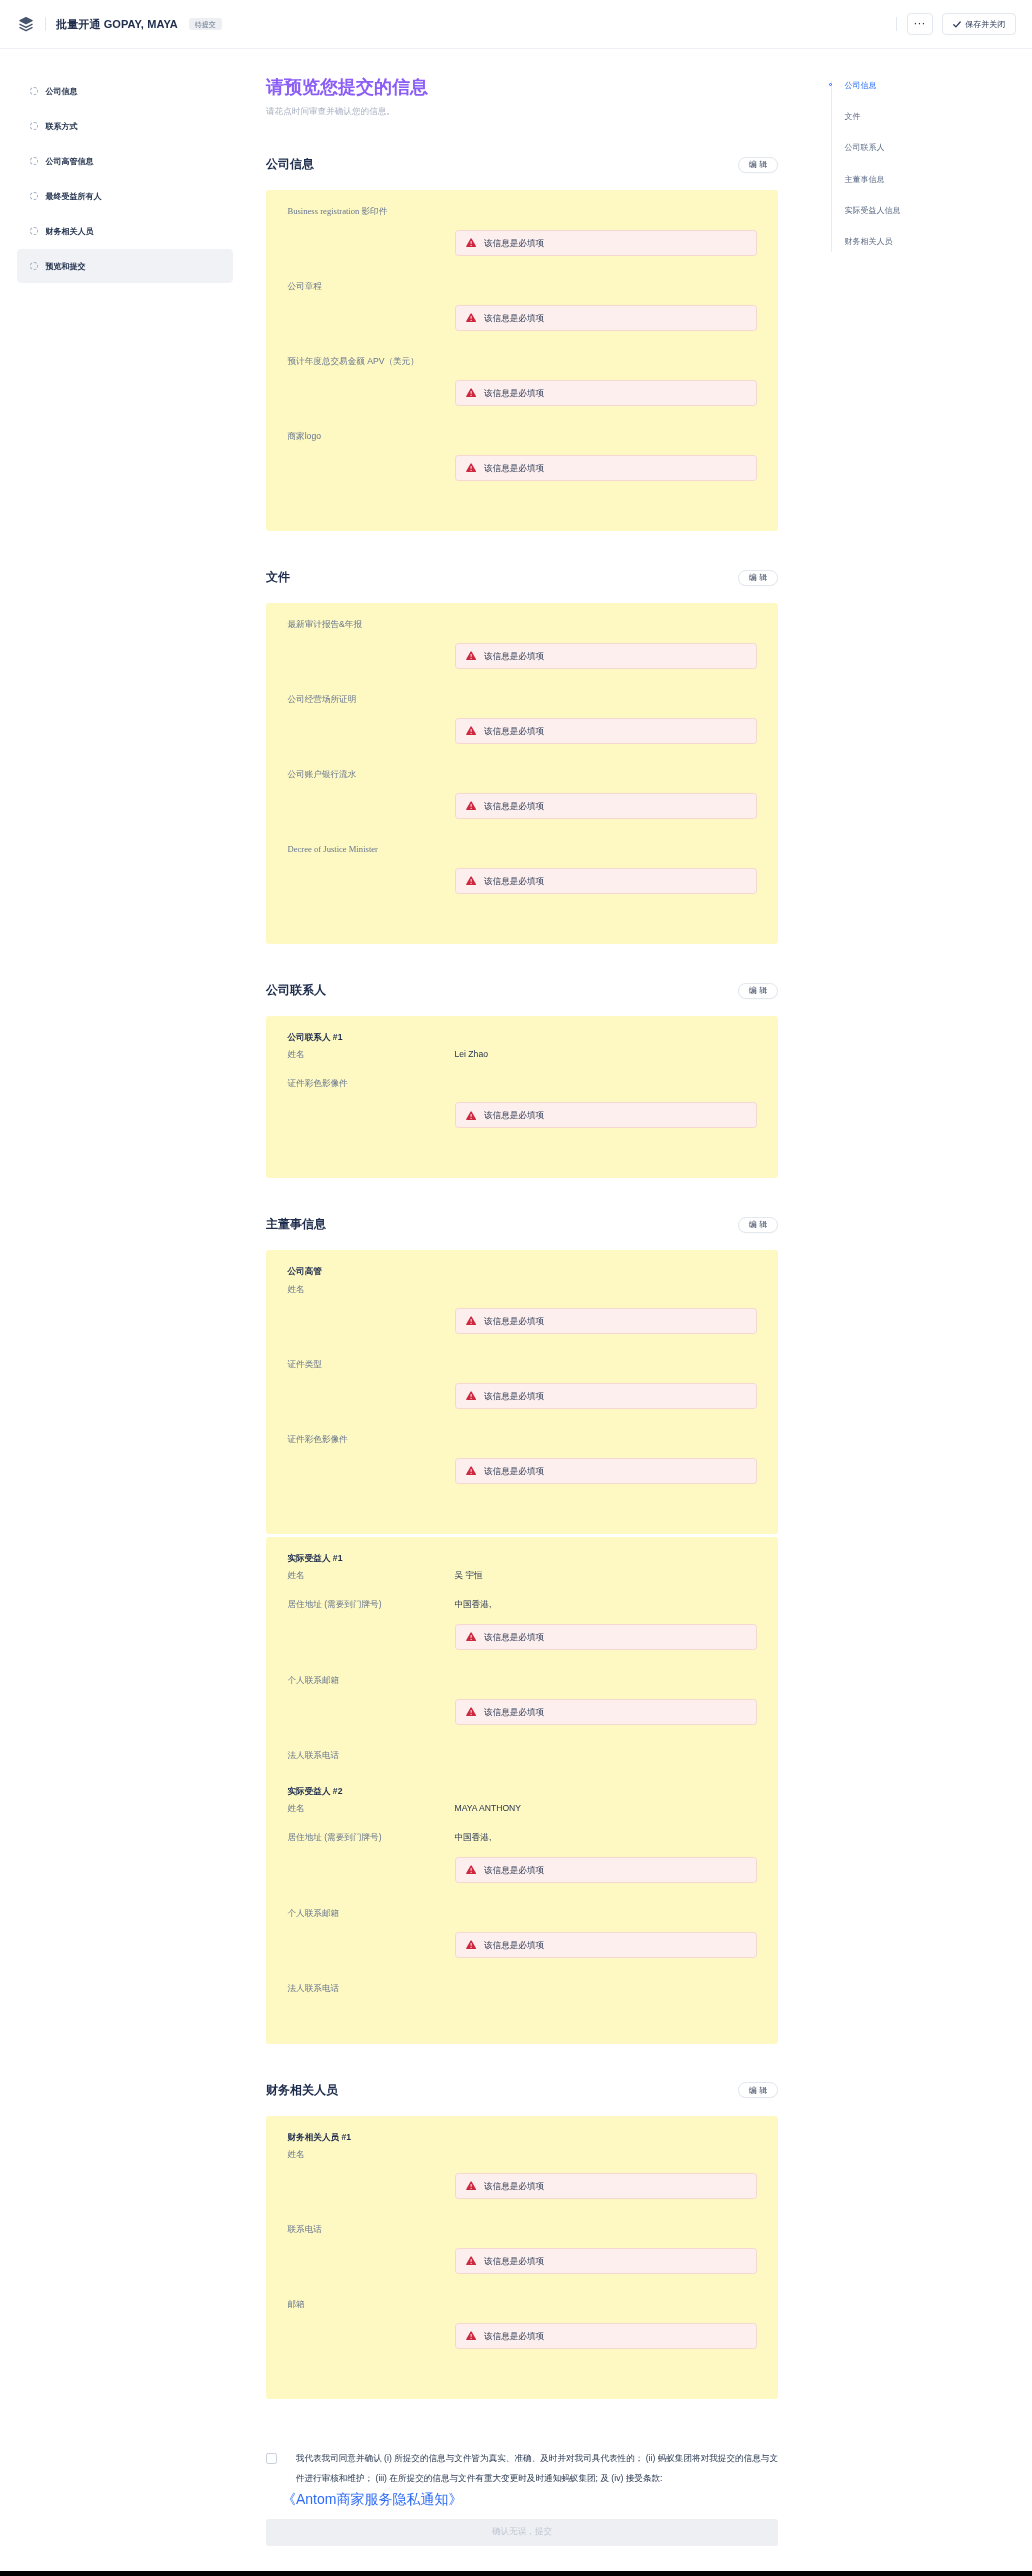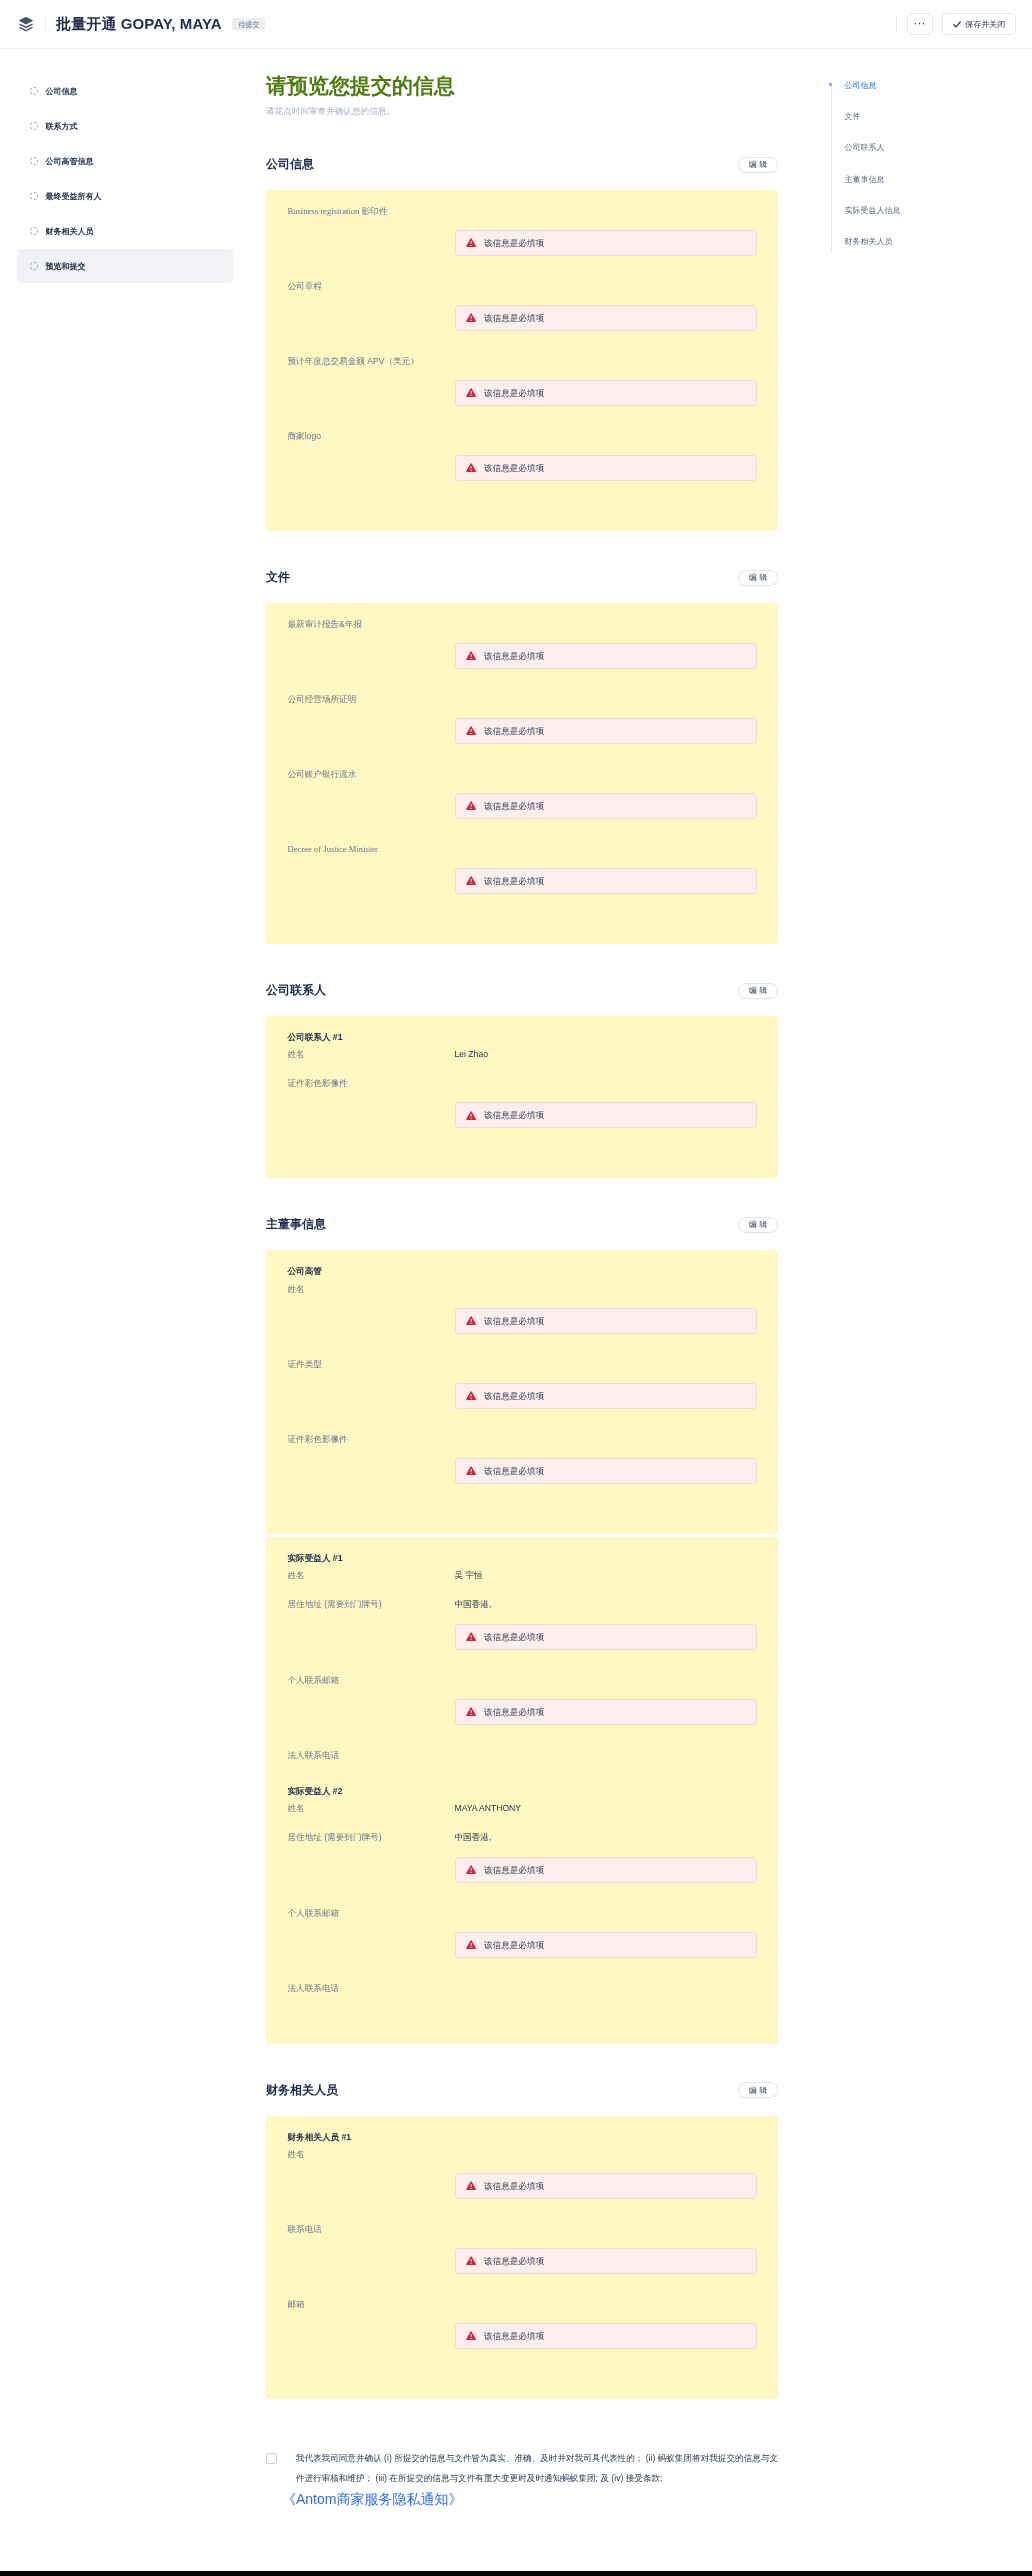--- a/index.html
+++ b/index.html
@@ -9,21 +9,21 @@
     font-family:"Liberation Sans", sans-serif;
     color:#223049;
   }
   
   .header {
     height:49px; display:flex; align-items:center;
     padding:0 17px; border-bottom:0.5px solid #edf0f4; background:#fff;
   }
   .logo { width:17px; height:17px; display:flex; align-items:center; justify-content:center; }
   .vdiv { width:0.5px; height:14px; background:#e4e8ef; margin:0 10.8px; }
-  .app-title { font-size:15px; font-weight:bold; color:#22304e; letter-spacing:0.1px; }
+  .app-title { font-size:11px; font-weight:bold; color:#22304e; letter-spacing:0.1px; }
   .badge {
     margin-left:10.8px; background:#edeff3; color:#5d6c85; font-size:7px;
     padding:2.7px 6px; border-radius:2.7px; line-height:1;
   }
   .header .spacer { flex:1; }
   .hbtn {
     height:22.6px; border:0.5px solid #e3e7ee; border-radius:4.3px; background:#fff;
     display:flex; align-items:center; justify-content:center; cursor:pointer;
     color:#2b3a55; font-size:8px;
   }
@@ -38,21 +38,21 @@
     padding:0 13px; border-radius:4.3px; margin-bottom:1.1px; cursor:pointer;
   }
   .step.active { background:#f0f2f6; }
   .step-circle {
     width:8px; height:8px; border:1.1px dashed #a4b0c3; border-radius:50%;
     flex-shrink:0;
   }
   .step-label { font-size:8px; font-weight:bold; color:#263550; }
   
   .main { width:512px; margin-left:33px; padding-top:28px; }
-  .page-title { font-size:21px; font-weight:bold; color:#4d7c0f; line-height:21.5px;font-family:Liberation Mono, monospace; }
+  .page-title { font-size:18px; font-weight:bold; color:#8b5cf6; line-height:21.5px; }
   .page-subtitle { font-size:8.6px; color:#a8b1c2; margin-top:6.5px; line-height:13px; }
   .section { margin-top:34px; }
   .section-head { display:flex; align-items:center; justify-content:space-between; height:25px; }
   .section-title { font-size:12px; font-weight:bold; color:#1d2c4c; }
   .edit-btn {
     width:40px; height:16px; border:0.5px solid #e3e7ee; border-radius:11px; background:#fff;
     color:#2b3a55; font-size:8px; letter-spacing:2.7px; text-indent:2.7px;
     display:flex; align-items:center; justify-content:center; cursor:pointer;
     box-shadow:0 0.5px 1.1px rgba(31,45,77,.04);
   }
@@ -519,20 +519,21 @@
             </div>
           </div>
         </section>
       </div>
 
     <div class="consent">
       <span class="checkbox"></span>
       <div class="agreement">我代表我司同意并确认 (i) 所提交的信息与文件皆为真实、准确、及时并对我司具代表性的； (ii) 蚂蚁集团将对我提交的信息与文件进行审核和维护； (iii) 在所提交的信息与文件有重大变更时及时通知蚂蚁集团; 及 (iv) 接受条款:</div>
     </div>
     <a class="privacy-link" href="#">《Antom商家服务隐私通知》</a>
+    <button class="submit-btn" disabled="">确认无误，提交</button>
   </main>
 
   <nav class="rightnav">
     <span class="rail"></span>
     <div id="anchors">
         <div class="anchor active"><span class="anchor-bullet"></span><span class="anchor-label">公司信息</span></div>
         <div class="anchor"><span class="anchor-label">文件</span></div>
         <div class="anchor"><span class="anchor-label">公司联系人</span></div>
         <div class="anchor"><span class="anchor-label">主董事信息</span></div>
         <div class="anchor"><span class="anchor-label">实际受益人信息</span></div>

